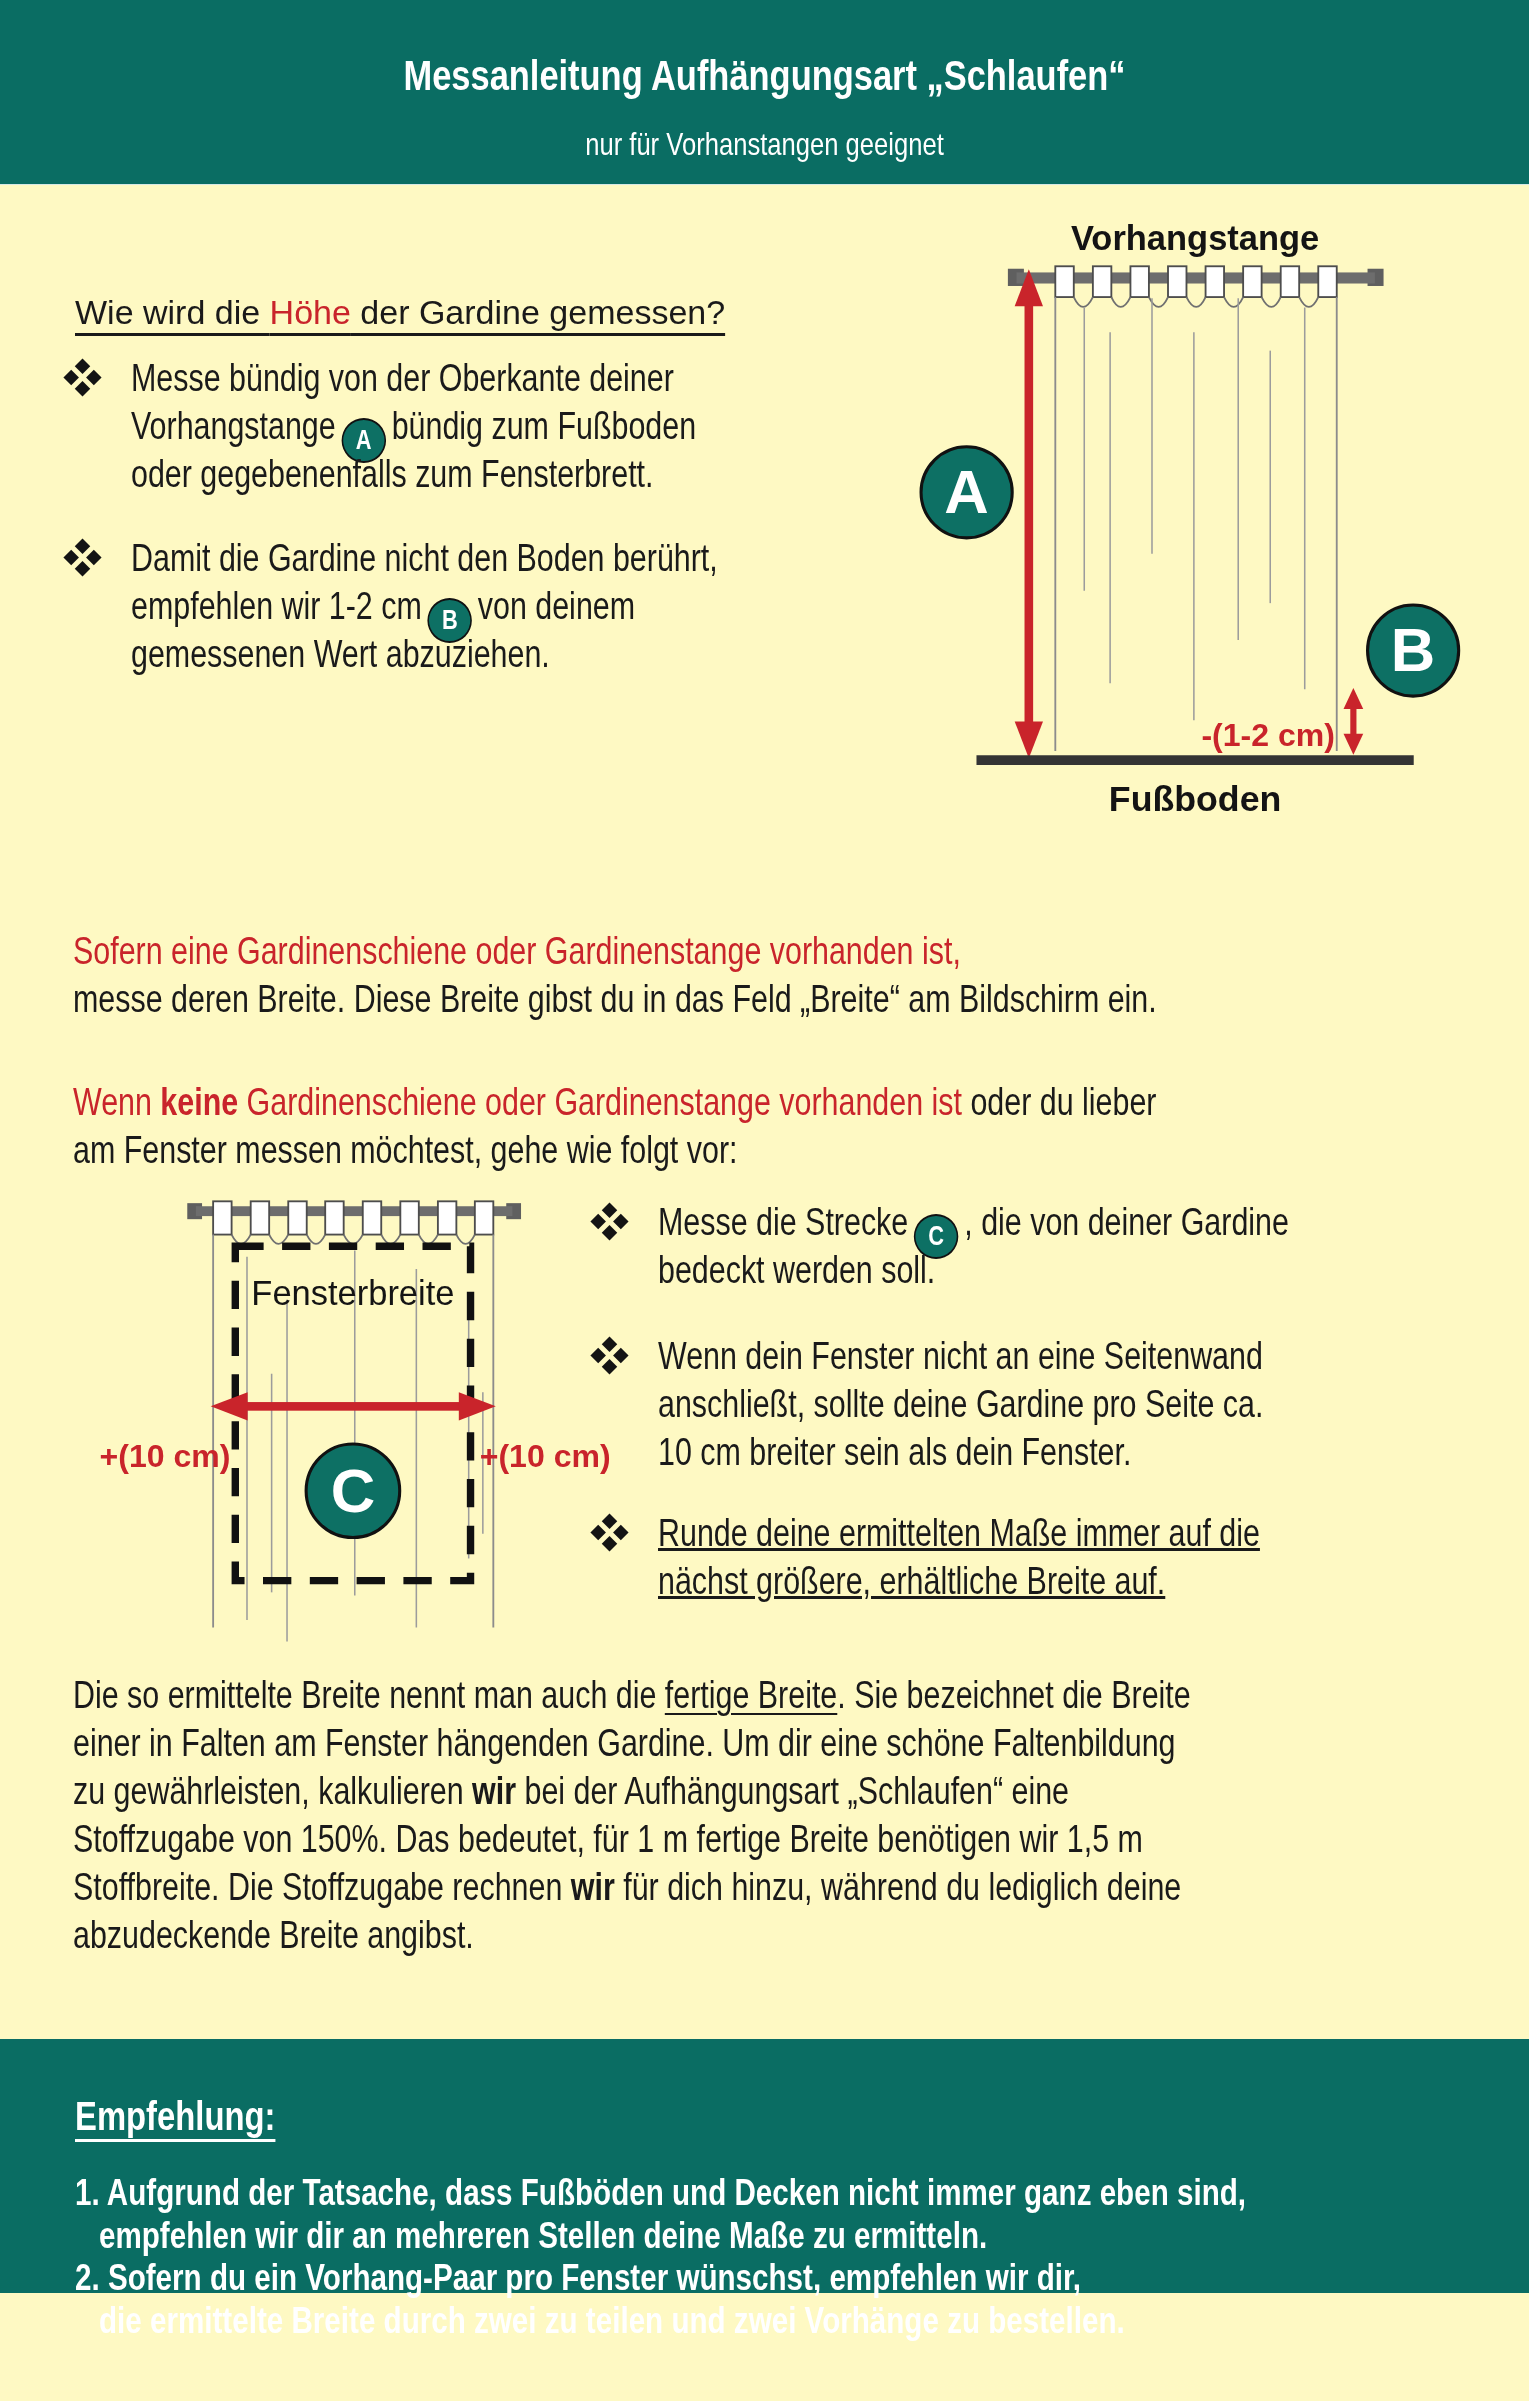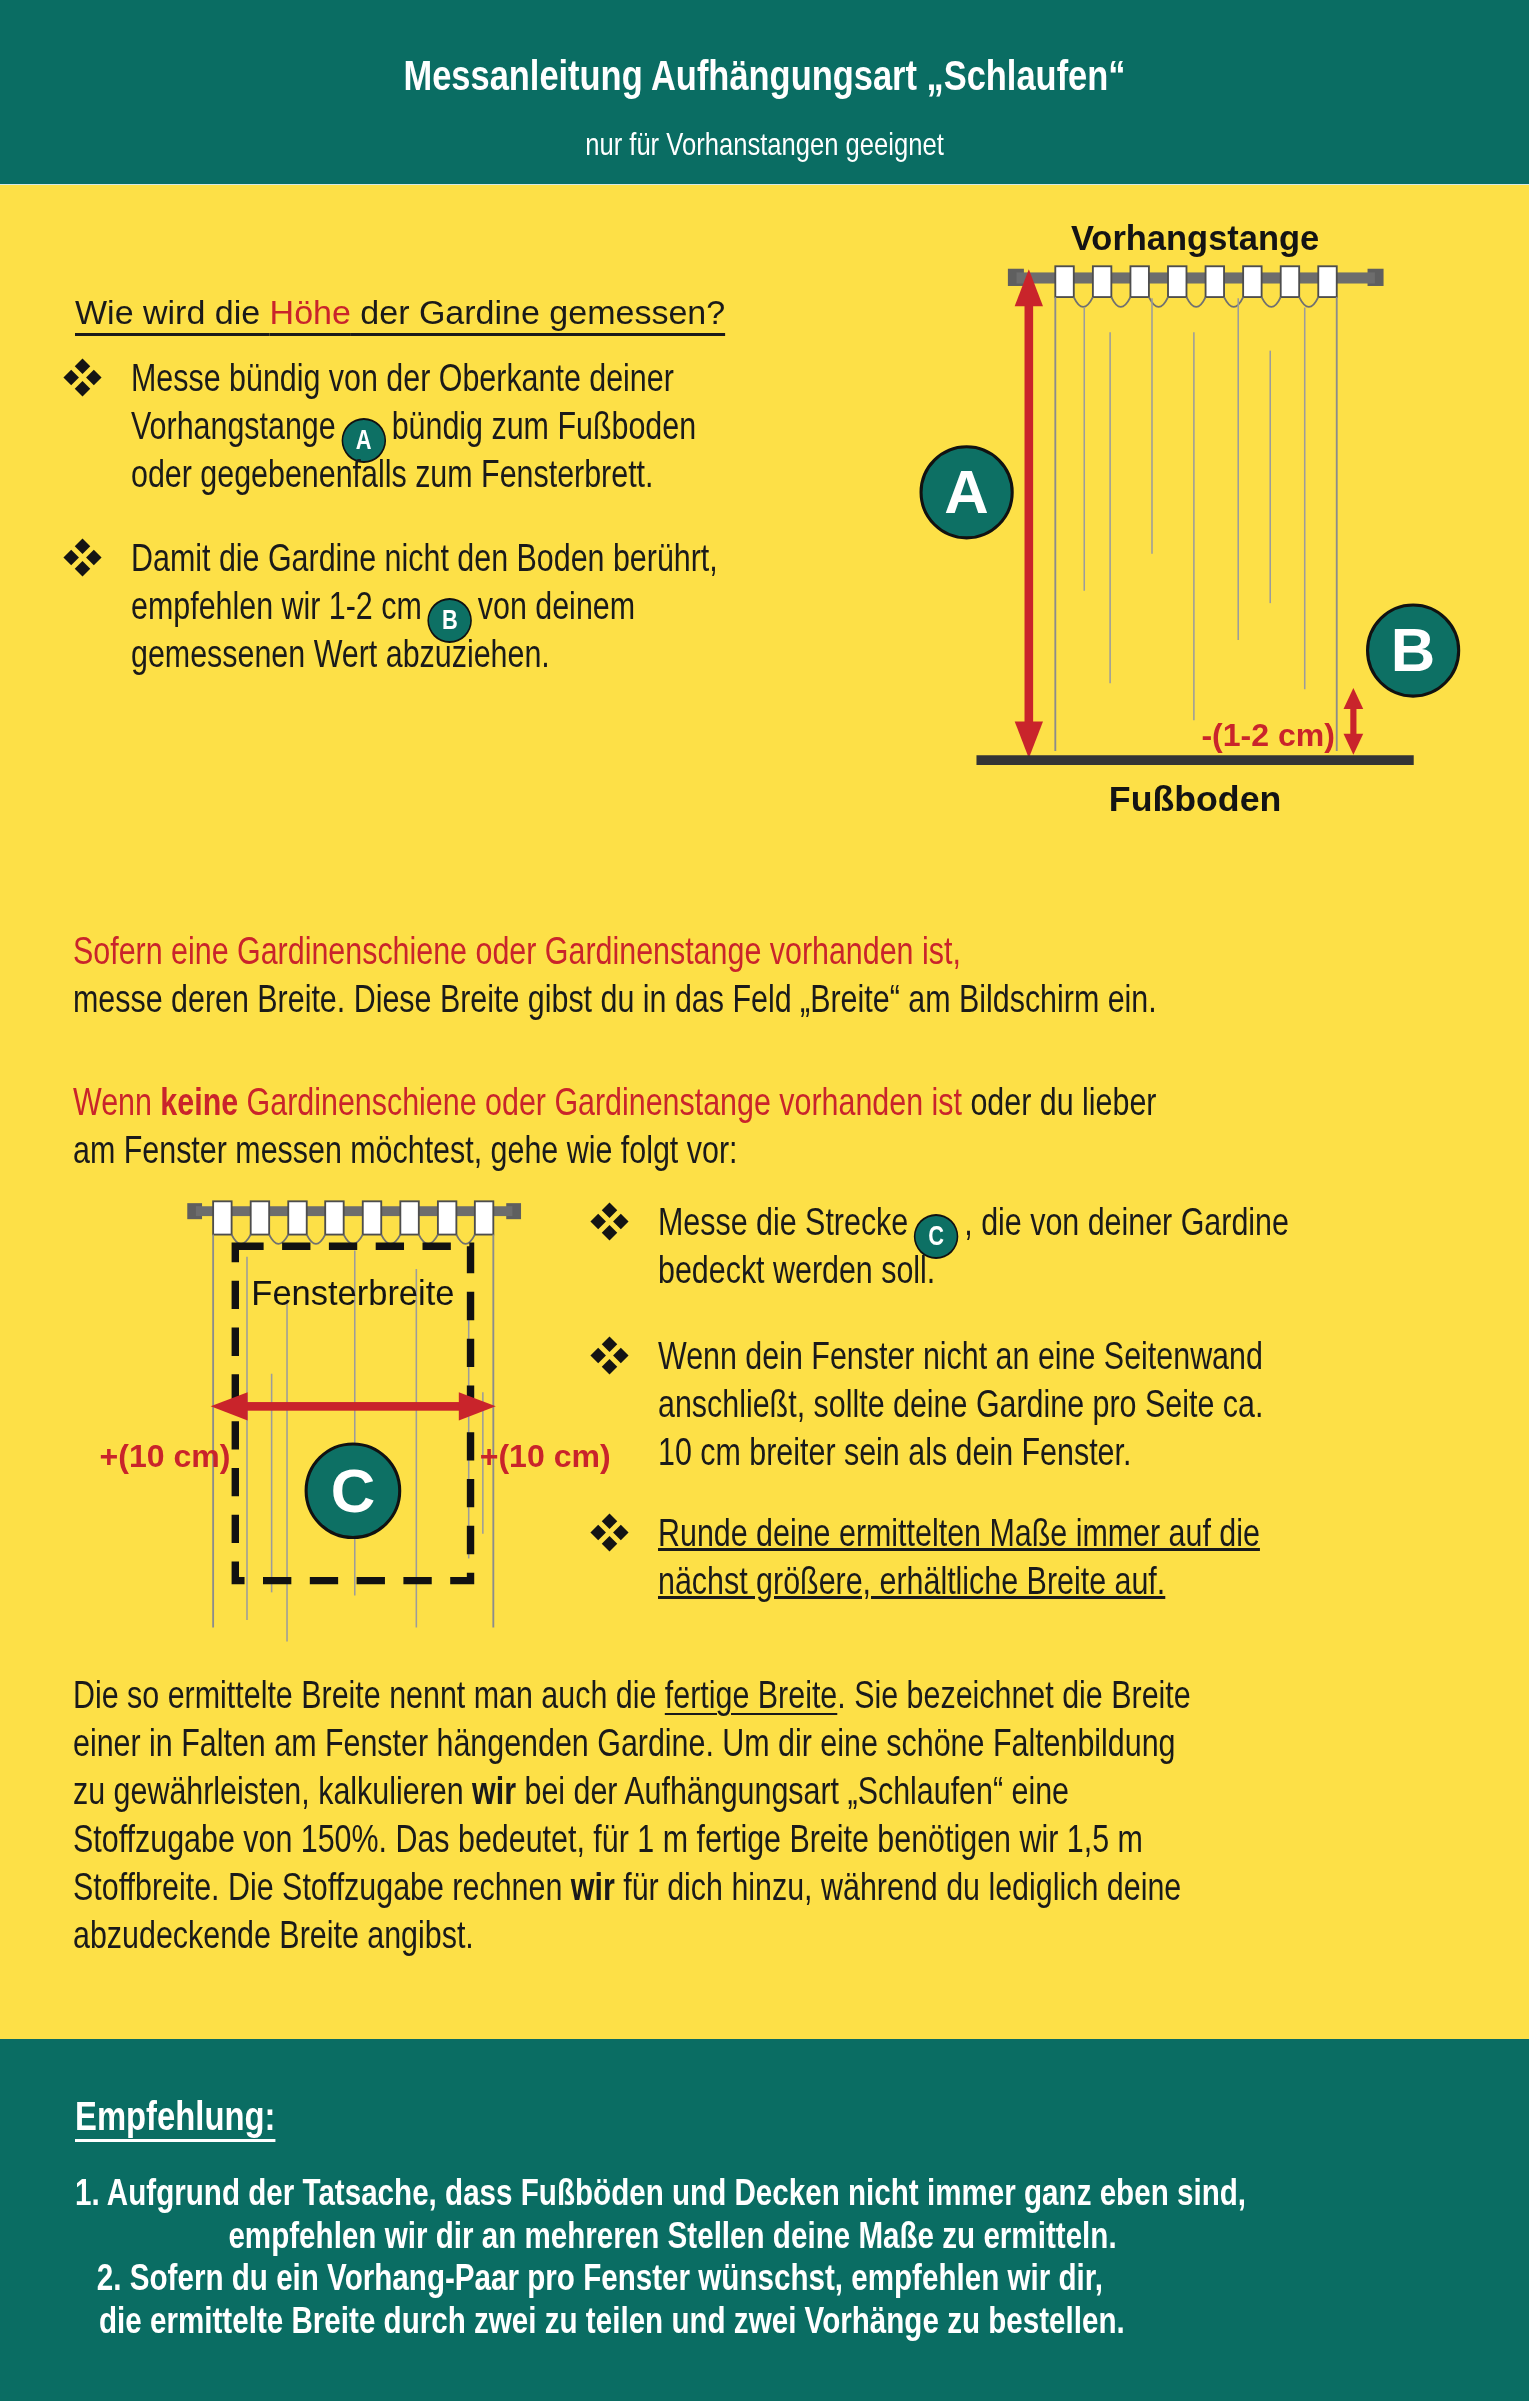--- a/index.html
+++ b/index.html
@@ -1,21 +1,21 @@
 <!DOCTYPE html>
 <html style="font-size:10px"><head>
 <meta charset="utf-8">
 <style>
   html,body{margin:0;padding:0;background:#e8e8e8;}
-  .page{position:relative;width:1529px;height:2401px;background:#fde047;overflow:hidden;
+  .page{position:relative;width:1529px;height:2401px;background:#fef9c3;overflow:hidden;
         font-family:"Liberation Sans",sans-serif;color:#1a1a1a;}
   
   .banner{position:absolute;left:0;width:1529px;background:#0a6d63;color:#fff;}
   #top-banner{top:0;height:184px;border-bottom:1.8px solid #d6e9e6;}
-  #bottom-banner{top:2039px;height:362px;text-align:center;}
+  #bottom-banner{top:2039px;height:254px;}
   .title{position:absolute;left:0;width:100%;top:52px;text-align:center;
          font-size:42px;font-weight:bold;transform:scaleX(.82);transform-origin:50% 0;white-space:nowrap;}
   .subtitle{position:absolute;left:0;width:100%;top:126px;text-align:center;
          font-size:32px;transform:scaleX(.80);transform-origin:50% 0;white-space:nowrap;}
   
   .h2{position:absolute;font-size:34px;font-weight:normal;white-space:nowrap;
       text-decoration:underline;text-decoration-thickness:3.1px;text-underline-offset:8.6px;}
   .red{color:#c9242b;}
   .b{font-weight:bold;}
   .u{text-decoration:underline;text-decoration-thickness:1.8px;text-underline-offset:5px;}

